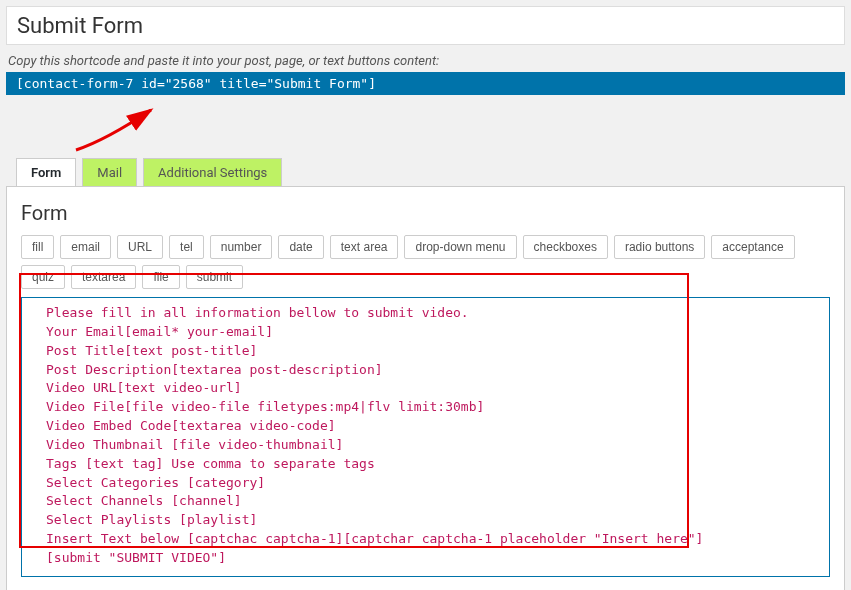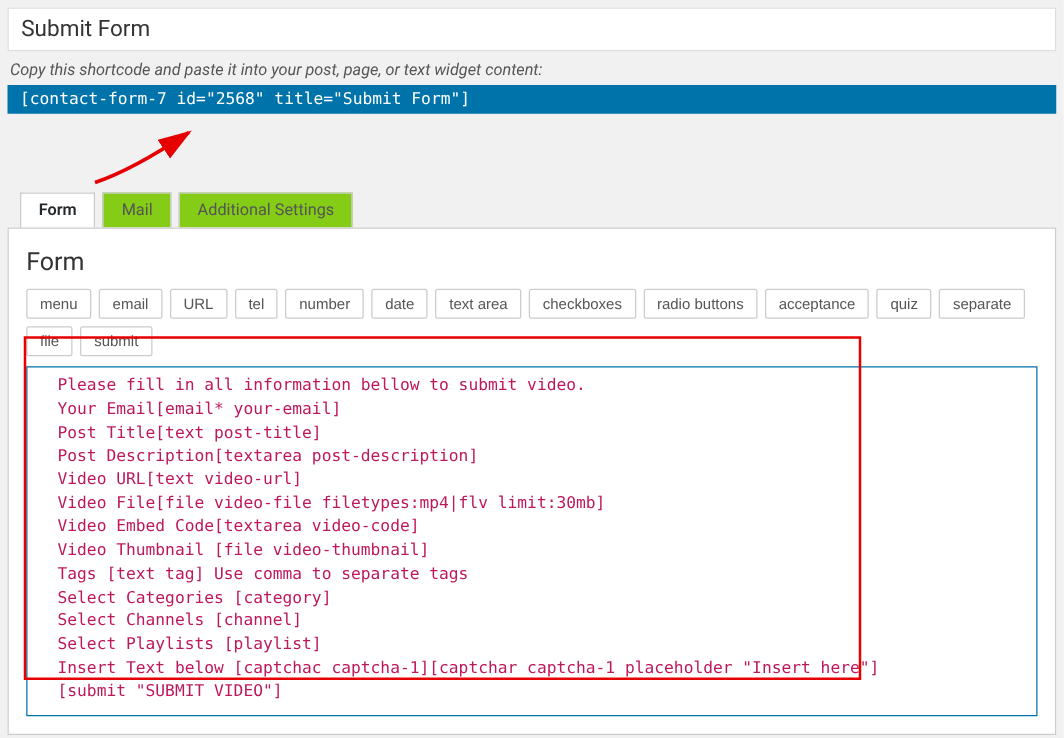--- a/index.html
+++ b/index.html
@@ -11,21 +11,21 @@
     padding: 6px;
     width: 851px;
   }
   .title-box {
     background: #fff;
     border: 1px solid #ddd;
     padding: 6px 10px;
     margin-bottom: 8px;
   }
   .title-box h1 {
-    font-size: 18px;
+    font-size: 22px;
     font-weight: 400;
     color: #333;
   }
   .copy-text {
     font-style: italic;
     color: #555;
     font-size: 13px;
     margin: 6px 2px 4px 2px;
   }
   .shortcode-bar {
@@ -45,21 +45,21 @@
     margin-top: 12px;
   }
   .tabs {
     display: flex;
     gap: 6px;
     padding-left: 10px;
     position: relative;
     top: 1px;
   }
   .tab {
-    background: #84cc16;
+    background: #bef264;
     border: 1px solid #ccc;
     border-bottom: 1px solid #ccc;
     padding: 6px 14px;
     font-size: 13px;
     color: #555;
     cursor: pointer;
   }
   .tab.active {
     background: #fff;
     border-bottom: 1px solid #fff;
@@ -111,21 +111,21 @@
     pointer-events: none;
   }
 </style>
 </head>
 <body>
 
 <div class="title-box">
   <h1>Submit Form</h1>
 </div>
 
-<p class="copy-text">Copy this shortcode and paste it into your post, page, or text widget content:</p>
+<p class="copy-text">Copy this shortcode and paste it into your post, page, or text buttons content:</p>
 
 <div class="shortcode-bar">[contact-form-7 id="2568" title="Submit Form"]</div>
 
 <div class="arrow-wrap">
   <svg width="120" height="50" viewBox="0 0 120 50">
     <defs>
       <marker id="ah" markerWidth="10" markerHeight="10" refX="8" refY="3" orient="auto">
         <path d="M0,0 L9,3 L0,6 Z" fill="#e60000"></path>
       </marker>
     </defs>
@@ -137,32 +137,33 @@
   <div class="tabs" id="tabs">
       <div class="tab active">Form</div>
       <div class="tab">Mail</div>
       <div class="tab">Additional Settings</div>
     </div>
 
   <div class="panel" style="position:relative;">
     <h2>Form</h2>
 
     <div class="tag-buttons" id="tag-buttons">
-        <button class="tag-btn" type="button">menu</button>
+        <button class="tag-btn" type="button">fill</button>
         <button class="tag-btn" type="button">email</button>
         <button class="tag-btn" type="button">URL</button>
         <button class="tag-btn" type="button">tel</button>
         <button class="tag-btn" type="button">number</button>
         <button class="tag-btn" type="button">date</button>
         <button class="tag-btn" type="button">text area</button>
+        <button class="tag-btn" type="button">drop-down menu</button>
         <button class="tag-btn" type="button">checkboxes</button>
         <button class="tag-btn" type="button">radio buttons</button>
         <button class="tag-btn" type="button">acceptance</button>
         <button class="tag-btn" type="button">quiz</button>
-        <button class="tag-btn" type="button">separate</button>
+        <button class="tag-btn" type="button">textarea</button>
         <button class="tag-btn" type="button">file</button>
         <button class="tag-btn" type="button">submit</button>
       </div>
 
     <div class="editor" id="editor">Please fill in all information bellow to submit video.
 Your Email[email* your-email]
 Post Title[text post-title]
 Post Description[textarea post-description]
 Video URL[text video-url]
 Video File[file video-file filetypes:mp4|flv limit:30mb]

